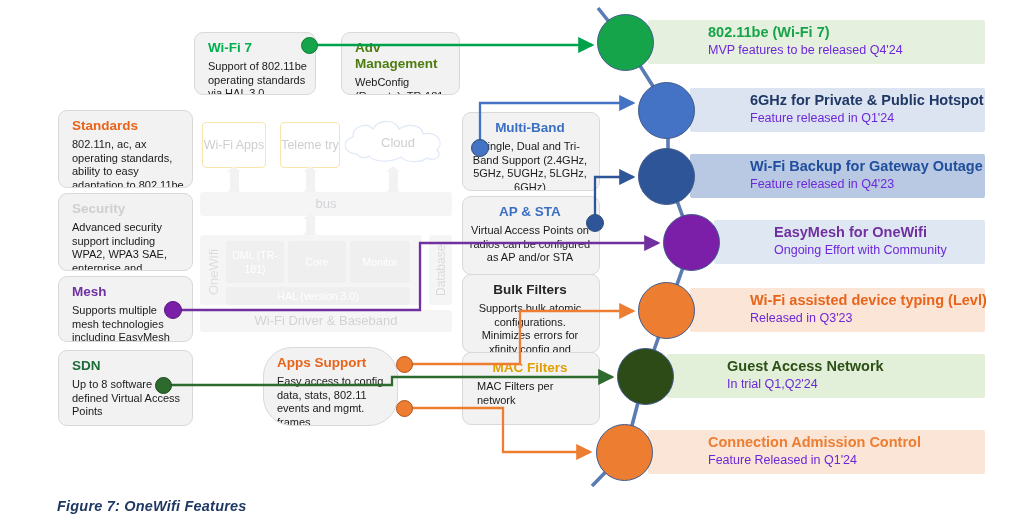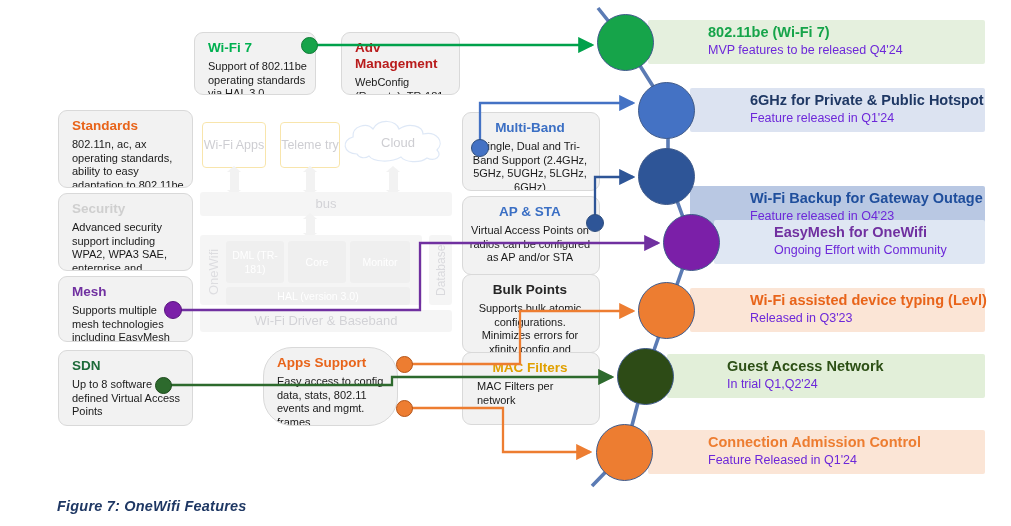--- a/index.html
+++ b/index.html
@@ -110,21 +110,21 @@
   <div class="band" style="left:648px;top:20px;width:337px;background:#e5f0de;">
     <div class="b-title" style="color:#16a44a;">802.11be (Wi-Fi 7)</div>
     <div class="b-sub">MVP features to be released Q4'24</div>
   </div>
 
   <div class="band" style="left:690px;top:88px;width:295px;background:#dce3f1;">
     <div class="b-title" style="color:#1f3864;">6GHz for Private &amp; Public Hotspot</div>
     <div class="b-sub">Feature released in Q1'24</div>
   </div>
 
-  <div class="band" style="left:690px;top:154px;width:295px;background:#b9c8e3;margin-top:32px;">
+  <div class="band" style="left:690px;top:154px;width:295px;background:#b9c8e3;">
     <div class="b-title" style="color:#1f4e9c;">Wi-Fi Backup for Gateway Outage</div>
     <div class="b-sub">Feature released in Q4'23</div>
   </div>
 
   <div class="band" style="left:714px;top:220px;width:271px;background:#dfe7f3;">
     <div class="b-title" style="color:#7030a0;">EasyMesh for OneWifi</div>
     <div class="b-sub">Ongoing Effort with Community</div>
   </div>
 
   <div class="band" style="left:690px;top:288px;width:295px;background:#fbe5d6;">
@@ -194,21 +194,21 @@
   <div class="dot" style="left:396px;top:356px;width:17px;height:17px;background:#ed7d31;border-color:#b4551a;"></div>
   <div class="dot" style="left:155px;top:377px;width:17px;height:17px;background:#2d6a2d;border-color:#1d4a1d;"></div>
   <div class="dot" style="left:396px;top:400px;width:17px;height:17px;background:#ed7d31;border-color:#b4551a;"></div>
 
   <div class="card left" style="left:194px;top:32px;width:122px;height:63px;">
     <div class="c-title" style="color:#00b050;">Wi-Fi 7</div>
     <div class="c-body">Support of 802.11be operating standards via HAL 3.0</div>
   </div>
 
   <div class="card left" style="left:341px;top:32px;width:119px;height:63px;">
-    <div class="c-title" style="color:#b91c1c;">Adv Management</div>
+    <div class="c-title" style="color:#4d7c0f;">Adv Management</div>
     <div class="c-body">WebConfig (Remote), TR-181, WebUI</div>
   </div>
 
   <div class="card left" style="left:58px;top:110px;width:135px;height:78px;">
     <div class="c-title" style="color:#e8641a;">Standards</div>
     <div class="c-body">802.11n, ac, ax operating standards, ability to easy adaptation to 802.11be</div>
   </div>
 
   <div class="card left" style="left:58px;top:193px;width:135px;height:78px;">
     <div class="c-title" style="color:#cfcfcf;">Security</div>
@@ -234,21 +234,21 @@
     <div class="c-title" style="color:#3b6fc4;">Multi-Band</div>
     <div class="c-body">Single, Dual and Tri-Band Support (2.4GHz, 5GHz, 5UGHz, 5LGHz, 6GHz)</div>
   </div>
 
   <div class="card ctr" style="left:462px;top:196px;width:138px;height:79px;">
     <div class="c-title" style="color:#3b6fc4;">AP &amp; STA</div>
     <div class="c-body">Virtual Access Points on radios can be configured as AP and/or STA</div>
   </div>
 
   <div class="card ctr" style="left:462px;top:274px;width:138px;height:79px;">
-    <div class="c-title" style="color:#262626;">Bulk Points</div>
+    <div class="c-title" style="color:#262626;">Bulk Filters</div>
     <div class="c-body">Supports bulk atomic configurations. Minimizes errors for xfinity config and</div>
   </div>
 
   <div class="card ctr" style="left:462px;top:352px;width:138px;height:73px;">
     <div class="c-title" style="color:#e0a000;">MAC Filters</div>
     <div class="c-body" style="text-align:left;padding-left:14px;">MAC Filters per network</div>
   </div>
 
   <div id="caption">Figure 7: OneWifi Features</div>
 </div>

